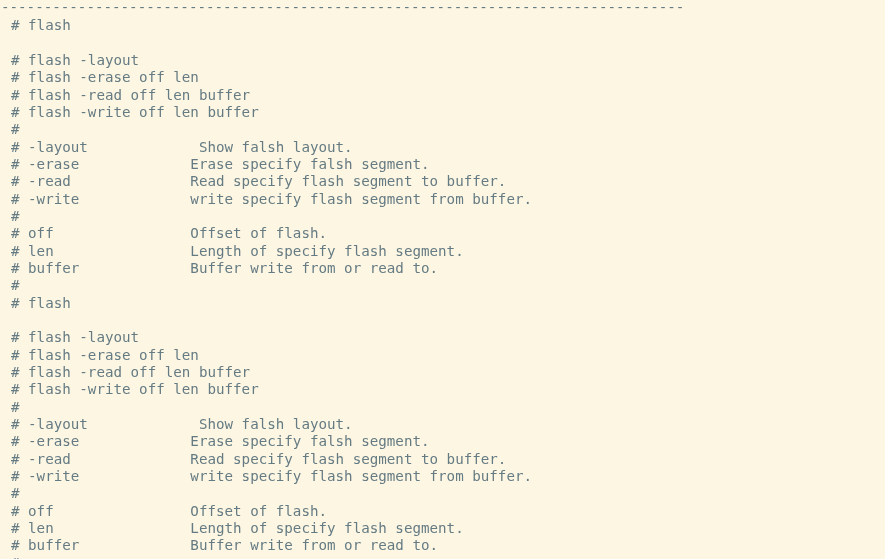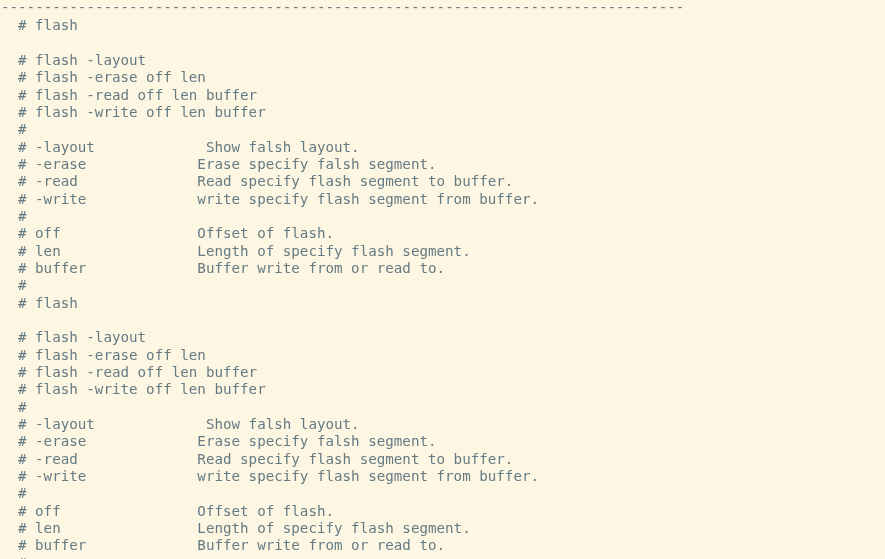--- a/index.html
+++ b/index.html
@@ -23,21 +23,21 @@
     line-height: 17.33px;
     letter-spacing: 0px;
     padding: 0;
     box-sizing: border-box;
     overflow: hidden;
     white-space: pre;
   }
   .line {
     display: block;
     height: 17.33px;
-    padding-left: 18px;
+    padding-left: 11px;
     white-space: pre;
     font-family: "DejaVu Sans Mono", "Liberation Mono", monospace;
     color: #657b83;
     min-height: 17.33px;
   }
   .line.rule {
     letter-spacing: 0px;
     height: 12px;
     line-height: 14px;
     padding-left: 1px;

